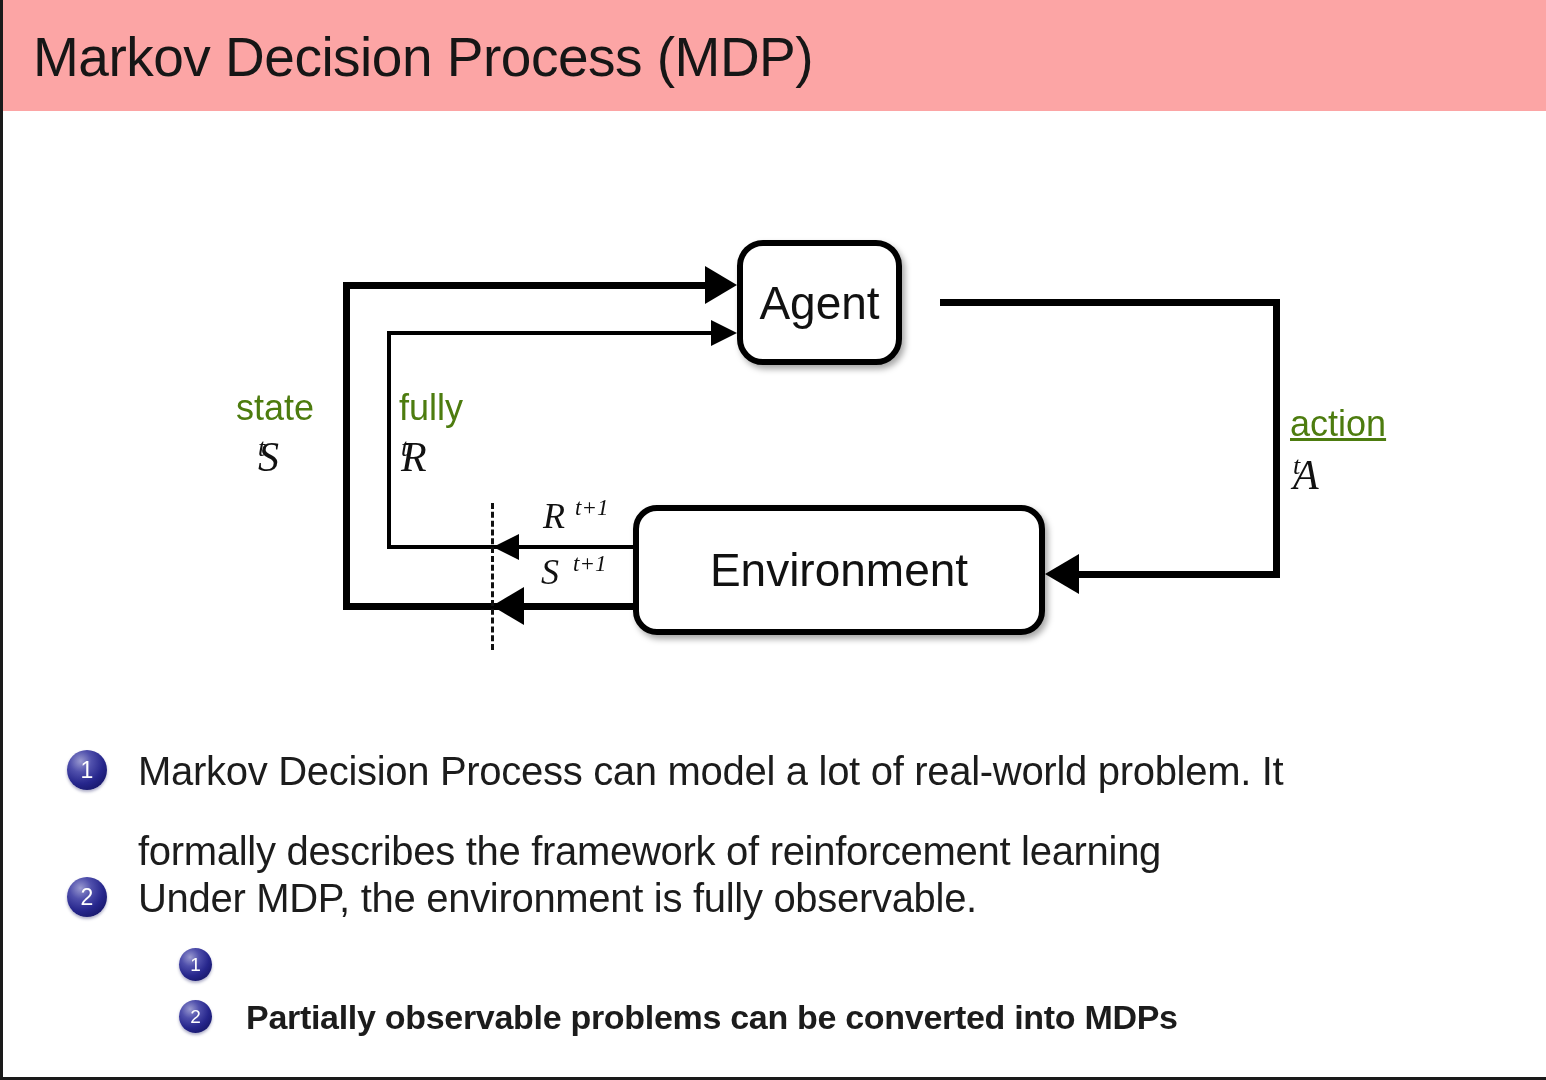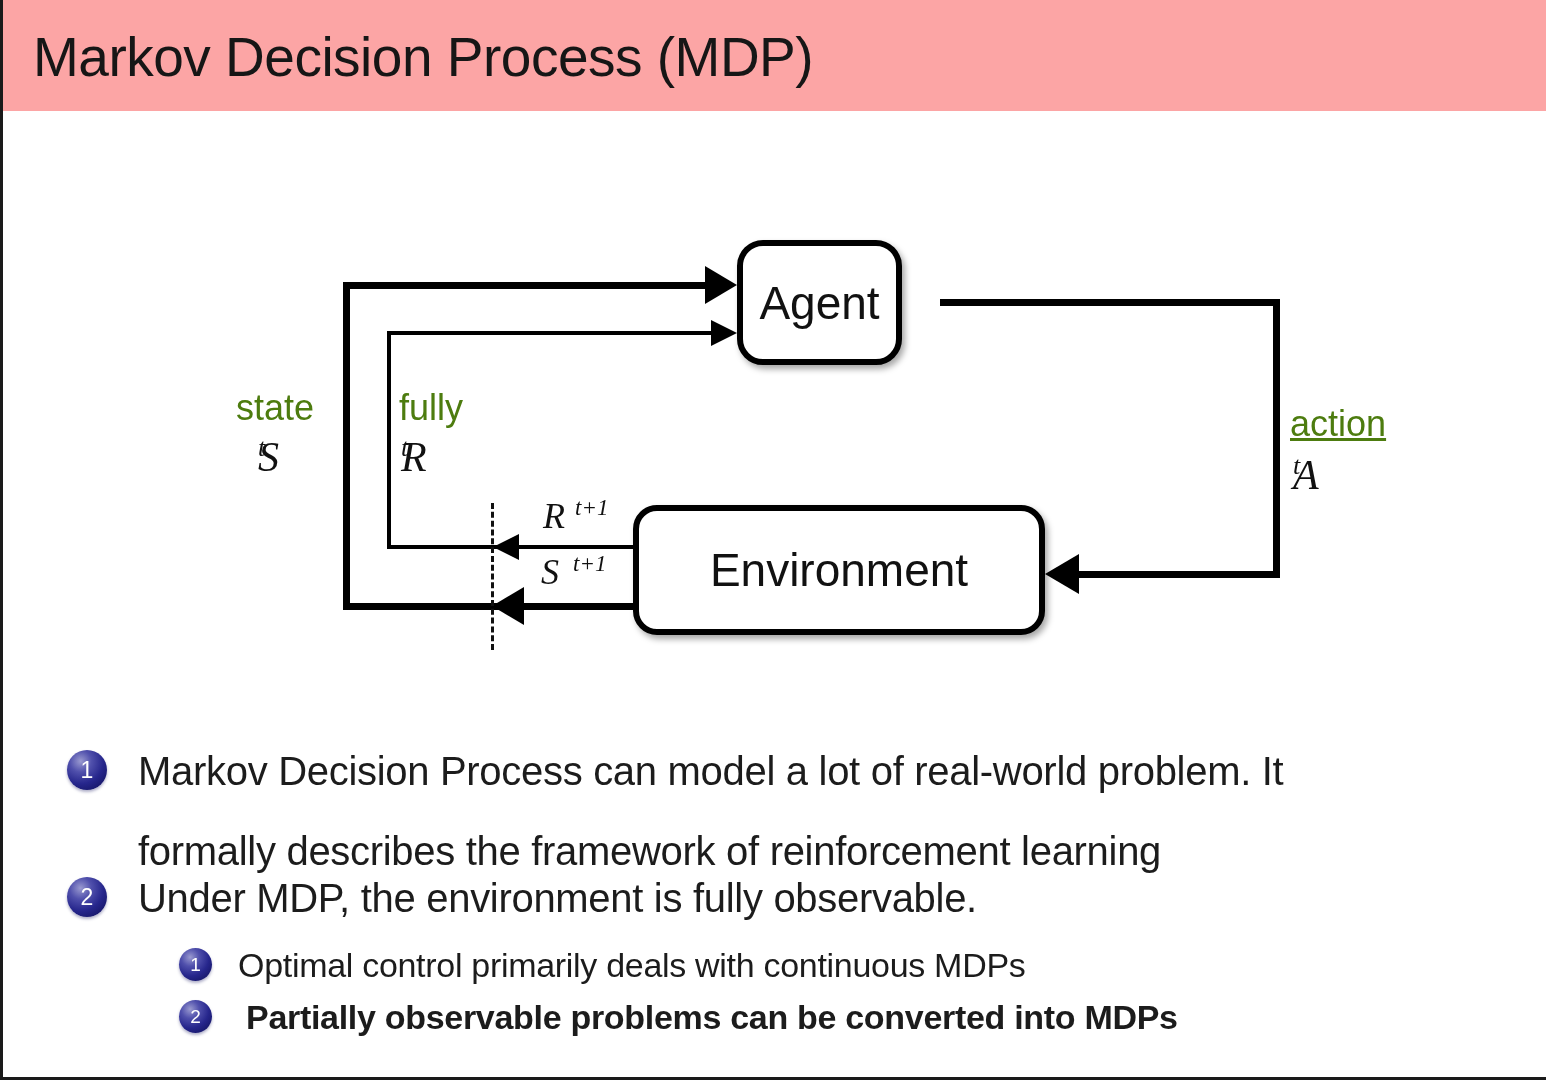--- a/index.html
+++ b/index.html
@@ -162,21 +162,20 @@
     <div class="btext" style="left:135px; top:101px;margin-top:20px;">formally describes the framework of reinforcement learning</div>
 
     <div class="ball main" style="left:64px; top:177px;">
       <span>2</span>
     </div>
     <div class="btext" style="left:135px; top:168px;">Under MDP, the environment is fully observable.</div>
 
     <div class="ball sub" style="left:176px; top:248px;">
       <span>1</span>
     </div>
-    <div class="btext-sub" style="left:235px; top:239px;">Optimal control primarily deals with continuous MDPs</div>
 
     <div class="ball sub" style="left:176px; top:300px;">
       <span>2</span>
     </div>
     <div class="btext-sub" style="left:243px; top:291px;font-weight:bold;">Partially observable problems can be converted into MDPs</div>
 
   </section>
 
 </div>
 

